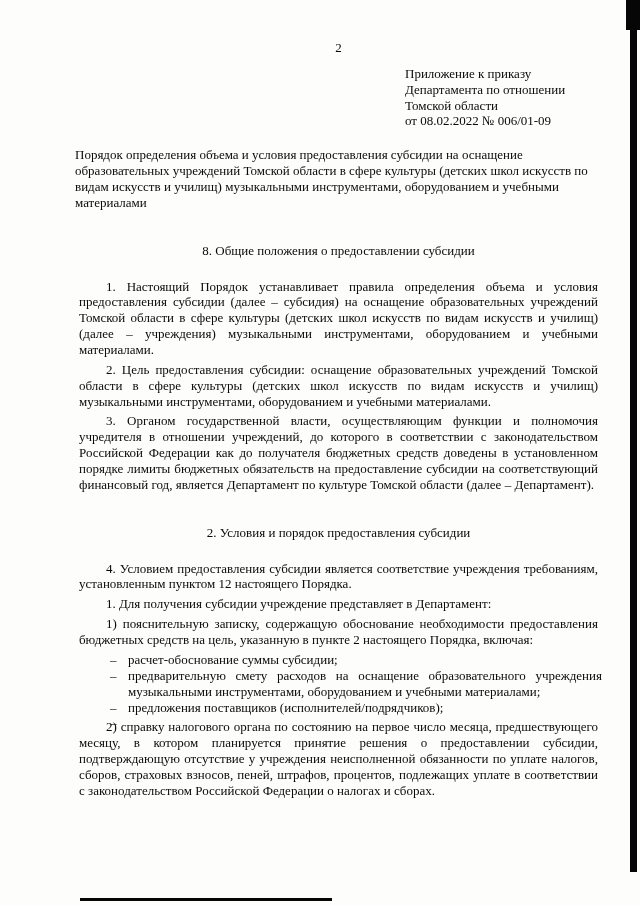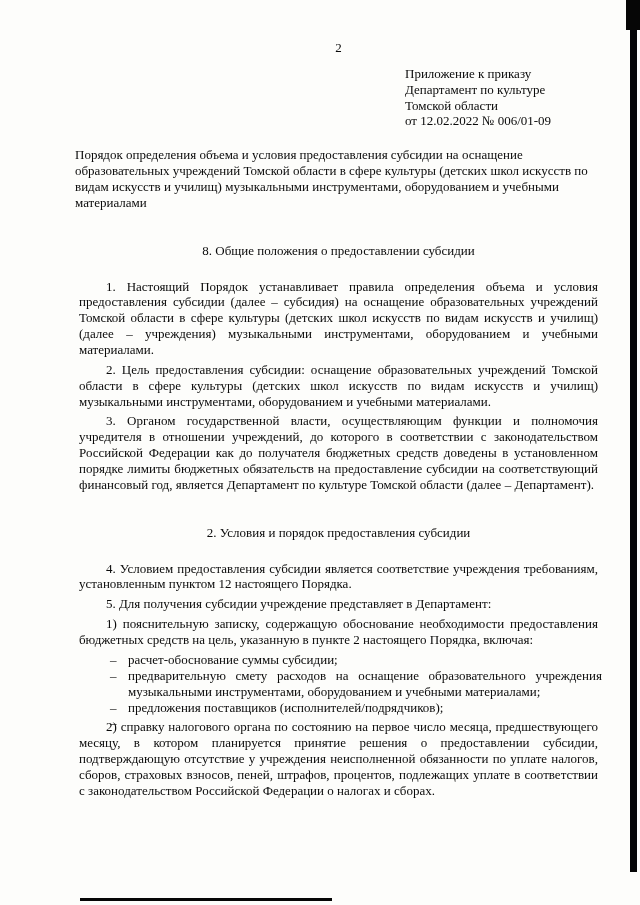--- a/index.html
+++ b/index.html
@@ -99,40 +99,40 @@
   <div class="scan-block-topright"></div>
   <div class="scan-bar-right"></div>
   <div class="scan-line-bottom"></div>
 
   <div class="content">
 
     <div class="page-number">2</div>
 
     <div class="annex">
       <div>Приложение к приказу</div>
-      <div>Департамент по культуре</div>
+      <div>Департамента по отношении</div>
       <div>Томской области</div>
-      <div>от 12.02.2022 № 006/01-09</div>
+      <div>от 08.02.2022 № 006/01-09</div>
     </div>
 
     <div class="doc-title">Порядок определения объема и условия предоставления субсидии на оснащение образовательных учреждений Томской области в сфере культуры (детских школ искусств по видам искусств и училищ) музыкальными инструментами, оборудованием и учебными материалами</div>
 
     <div class="section-heading">8. Общие положения о предоставлении субсидии</div>
 
     <div class="body-block">
       <p class="para">1. Настоящий Порядок устанавливает правила определения объема и условия предоставления субсидии (далее – субсидия) на оснащение образовательных учреждений Томской области в сфере культуры (детских школ искусств по видам искусств и училищ) (далее – учреждения) музыкальными инструментами, оборудованием и учебными материалами.</p>
       <p class="para">2. Цель предоставления субсидии: оснащение образовательных учреждений Томской области в сфере культуры (детских школ искусств по видам искусств и училищ) музыкальными инструментами, оборудованием и учебными материалами.</p>
       <p class="para">3. Органом государственной власти, осуществляющим функции и полномочия учредителя в отношении учреждений, до которого в соответствии с законодательством Российской Федерации как до получателя бюджетных средств доведены в установленном порядке лимиты бюджетных обязательств на предоставление субсидии на соответствующий финансовый год, является Департамент по культуре Томской области (далее – Департамент).</p>
     </div>
 
     <div class="section-heading">2. Условия и порядок предоставления субсидии</div>
 
     <div class="body-block">
       <p class="para">4. Условием предоставления субсидии является соответствие учреждения требованиям, установленным пунктом 12 настоящего Порядка.</p>
-      <p class="para">5. Для получения субсидии учреждение представляет в Департамент:</p>
+      <p class="para">1. Для получения субсидии учреждение представляет в Департамент:</p>
       <p class="para">1) пояснительную записку, содержащую обоснование необходимости предоставления бюджетных средств на цель, указанную в пункте 2 настоящего Порядка, включая:</p>
 
       <div class="dash-list">
         <div class="dash-item">
           <span class="dash">–</span>
           <span>расчет-обоснование суммы субсидии;</span>
         </div>
         <div class="dash-item">
           <span class="dash">–</span>
           <span>предварительную смету расходов на оснащение образовательного учреждения музыкальными инструментами, оборудованием и учебными материалами;</span>

